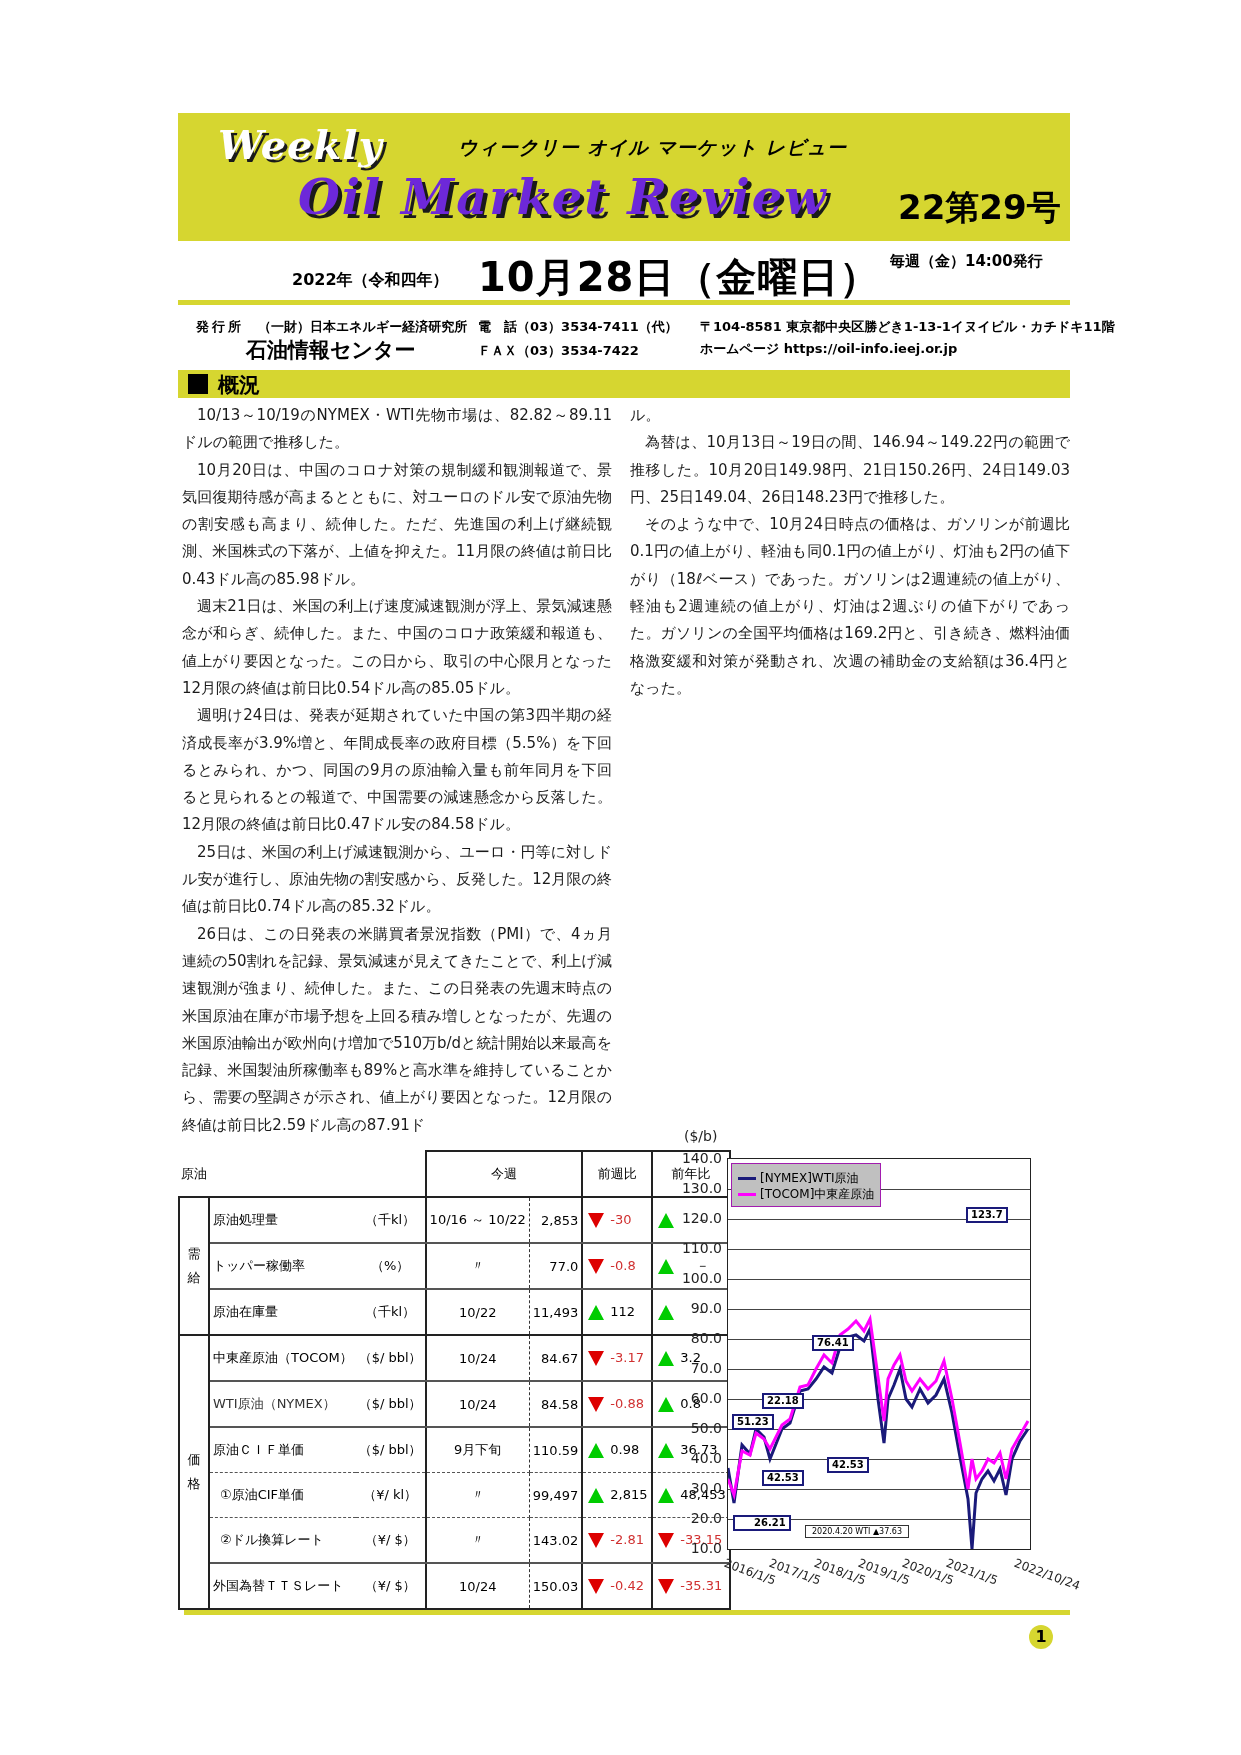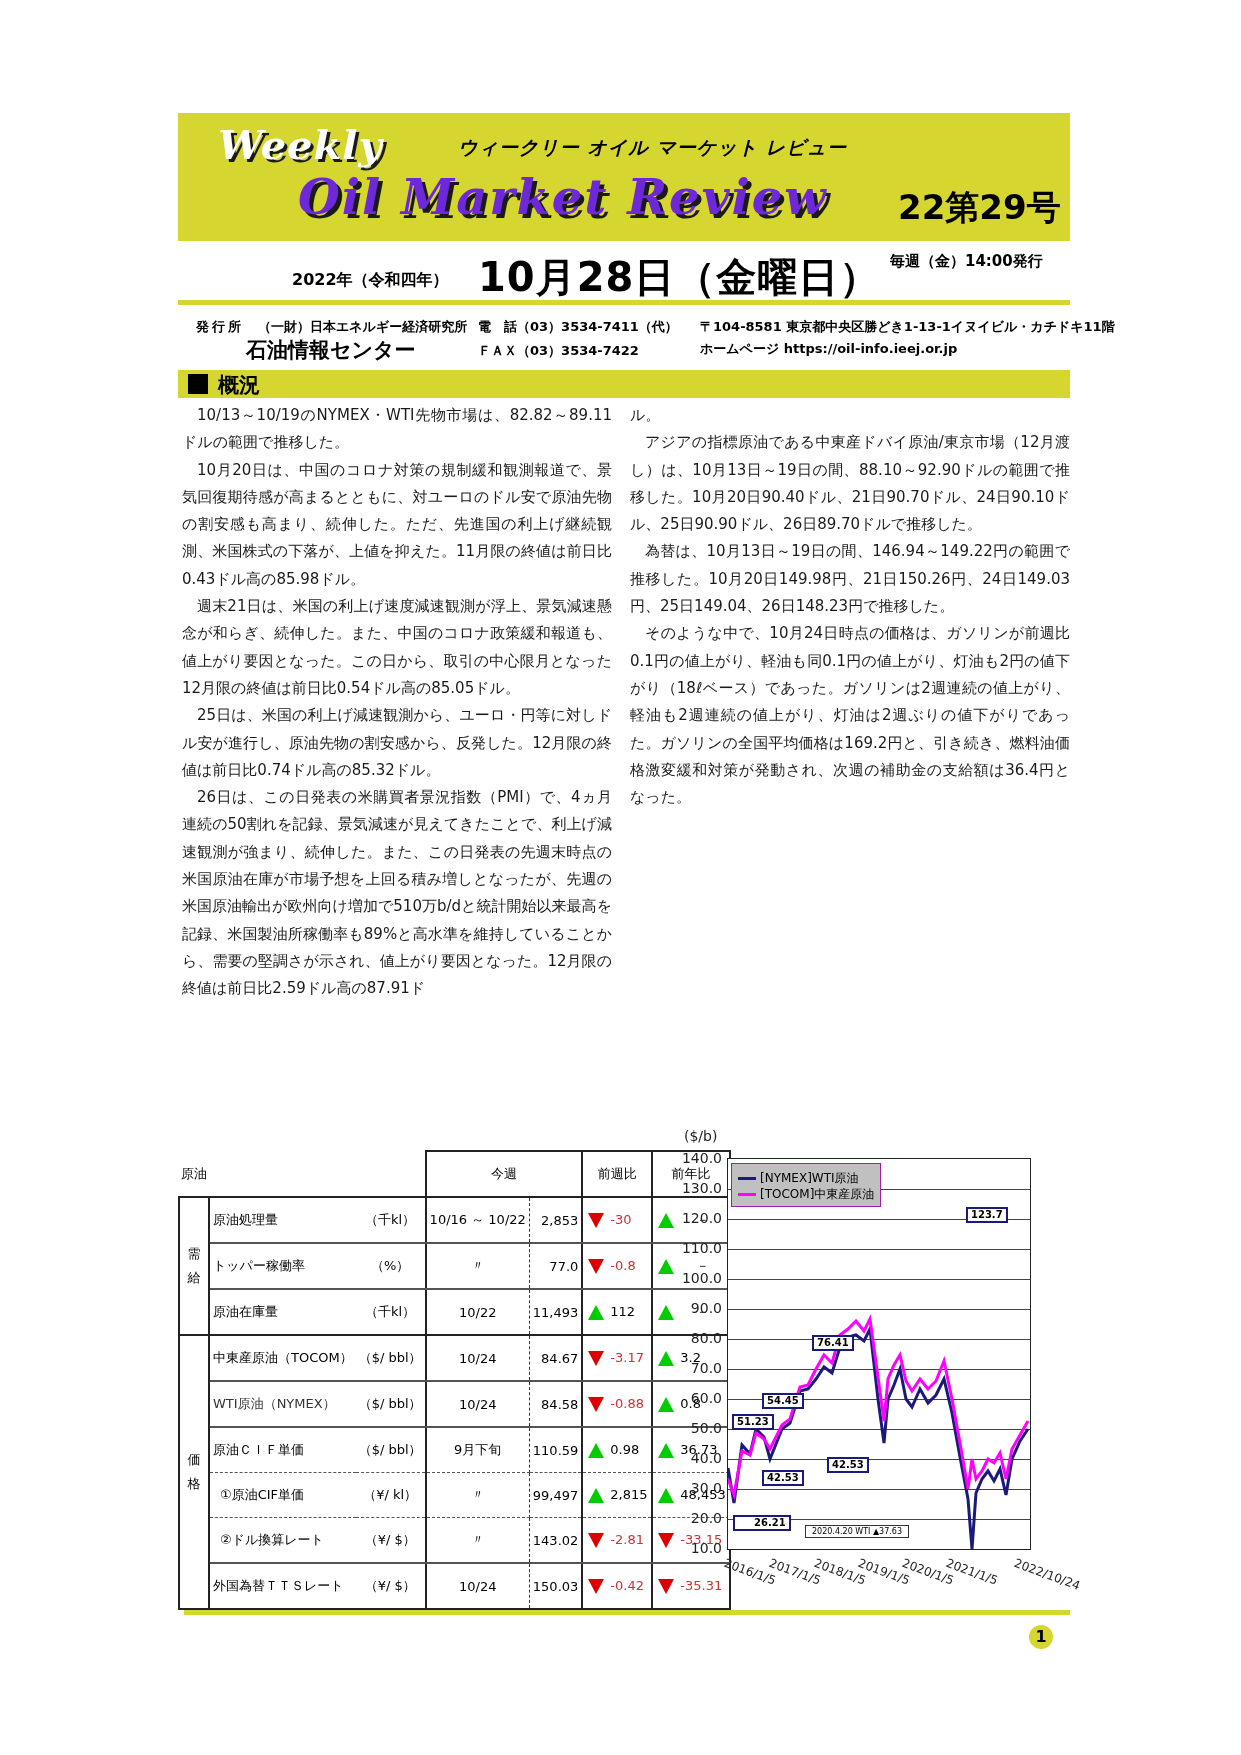--- a/index.html
+++ b/index.html
@@ -107,27 +107,27 @@
 
 <div class="abs section-bar">
   <div class="abs section-square"></div>
   <div class="abs section-title">概況</div>
 </div>
 
 <div class="abs col col-left">
   <p>10/13～10/19のNYMEX・WTI先物市場は、82.82～89.11ドルの範囲で推移した。</p>
   <p>10月20日は、中国のコロナ対策の規制緩和観測報道で、景気回復期待感が高まるとともに、対ユーロのドル安で原油先物の割安感も高まり、続伸した。ただ、先進国の利上げ継続観測、米国株式の下落が、上値を抑えた。11月限の終値は前日比0.43ドル高の85.98ドル。</p>
   <p>週末21日は、米国の利上げ速度減速観測が浮上、景気減速懸念が和らぎ、続伸した。また、中国のコロナ政策緩和報道も、値上がり要因となった。この日から、取引の中心限月となった12月限の終値は前日比0.54ドル高の85.05ドル。</p>
+  <p>週明け24日は、発表が延期されていた中国の第3四半期の経済成長率が3.9%増と、年間成長率の政府目標（5.5%）を下回るとみられ、かつ、同国の9月の原油輸入量も前年同月を下回ると見られるとの報道で、中国需要の減速懸念から反落した。12月限の終値は前日比0.47ドル安の84.58ドル。</p>
   <p>25日は、米国の利上げ減速観測から、ユーロ・円等に対しドル安が進行し、原油先物の割安感から、反発した。12月限の終値は前日比0.74ドル高の85.32ドル。</p>
   <p>26日は、この日発表の米購買者景況指数（PMI）で、4ヵ月連続の50割れを記録、景気減速が見えてきたことで、利上げ減速観測が強まり、続伸した。また、この日発表の先週末時点の米国原油在庫が市場予想を上回る積み増しとなったが、先週の米国原油輸出が欧州向け増加で510万b/dと統計開始以来最高を記録、米国製油所稼働率も89%と高水準を維持していることから、需要の堅調さが示され、値上がり要因となった。12月限の終値は前日比2.59ドル高の87.91ド</p>
 </div>
 
 <div class="abs col col-right">
   <p class="noindent">ル。</p>
-  <p>アジアの指標原油である中東産ドバイ原油/東京市場（12月渡し）は、10月13日～19日の間、88.10～92.90ドルの範囲で推移した。10月20日90.40ドル、21日90.70ドル、24日90.10ドル、25日90.90ドル、26日89.70ドルで推移した。</p>
   <p>為替は、10月13日～19日の間、146.94～149.22円の範囲で推移した。10月20日149.98円、21日150.26円、24日149.03円、25日149.04、26日148.23円で推移した。</p>
   <p>そのような中で、10月24日時点の価格は、ガソリンが前週比0.1円の値上がり、軽油も同0.1円の値上がり、灯油も2円の値下がり（18ℓベース）であった。ガソリンは2週連続の値上がり、軽油も2週連続の値上がり、灯油は2週ぶりの値下がりであった。ガソリンの全国平均価格は169.2円と、引き続き、燃料油価格激変緩和対策が発動され、次週の補助金の支給額は36.4円となった。</p>
 </div>
 
 <table class="data">
   <tbody>
       <tr class="hdr">
     <td colspan="3" style="text-align:left;padding-left:2px;">原油</td>
     <td colspan="2" class="hdr-cell hdr-first">今週</td>
     <td class="hdr-cell">前週比</td>
@@ -257,21 +257,21 @@
     <span>[NYMEX]WTI原油</span>
   </div>
   <div class="legend-row" style="top:24px;">
     <span class="legend-swatch" style="background:#ff00ff;"></span>
     <span>[TOCOM]中東産原油</span>
   </div>
 </div>
 
 <div class="label-box" style="left:966px;top:1207px;">123.7</div>
 <div class="label-box" style="left:812px;top:1335px;">76.41</div>
-<div class="label-box" style="left:762px;top:1393px;">54.45</div>
+<div class="label-box" style="left:762px;top:1393px;">22.18</div>
 <div class="label-box" style="left:732px;top:1414px;">51.23</div>
 <div class="label-box" style="left:762px;top:1470px;">42.53</div>
 <div class="label-box" style="left:827px;top:1457px;">42.53</div>
 <div class="label-box" style="left:733px;top:1515px;padding-left:19px;">26.21</div>
 <div class="abs annot">2020.4.20 WTI ▲37.63</div>
 
 <div class="abs" style="left:727px;top:1556px;width:360px;height:50px;">
   <div class="xtick" style="left:0px;top:0;">2016/1/5</div>
   <div class="xtick" style="left:45px;top:0;">2017/1/5</div>
   <div class="xtick" style="left:90px;top:0;">2018/1/5</div>

